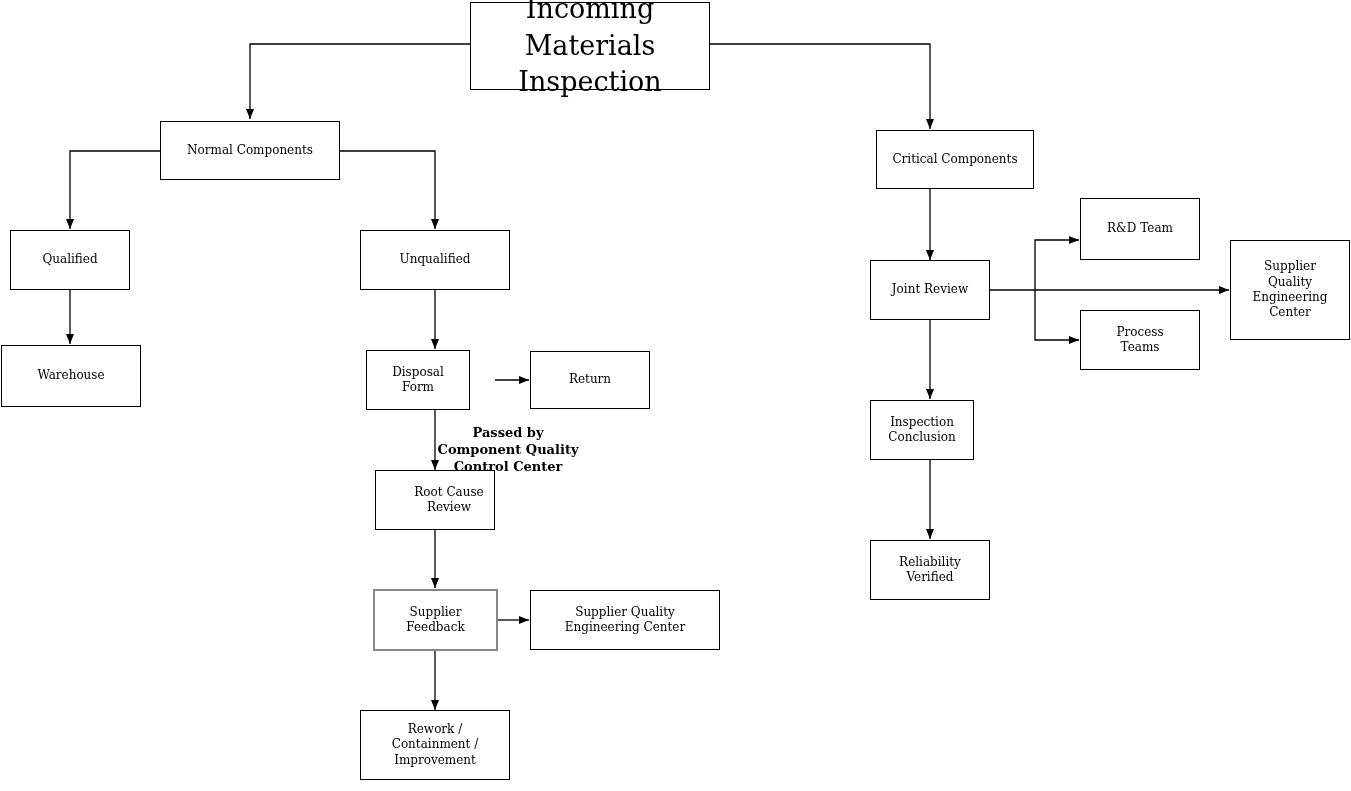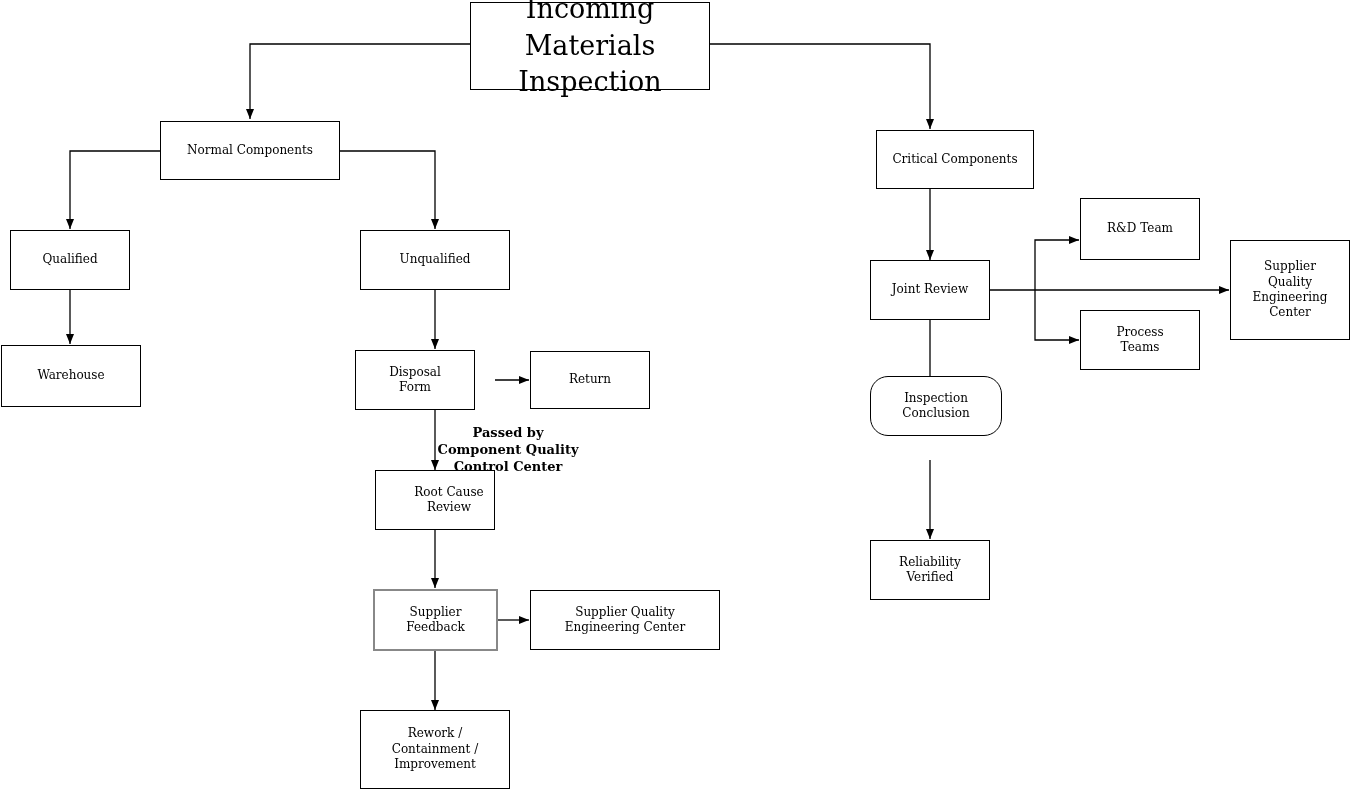--- a/index.html
+++ b/index.html
@@ -95,51 +95,51 @@
   <div class="node" style="left:160px; top:121px; width:180px; height:59px;">Normal Components</div>
 
   <div class="node" style="left:876px; top:130px; width:158px; height:59px;text-align:right;">Critical Components</div>
 
   <div class="node" style="left:10px; top:230px; width:120px; height:60px;">Qualified</div>
 
   <div class="node" style="left:1px; top:345px; width:140px; height:62px;">Warehouse</div>
 
   <div class="node" style="left:360px; top:230px; width:150px; height:60px;">Unqualified</div>
 
-  <div class="node" style="left:355px; top:350px; width:120px; height:60px;">Disposal
+  <div class="node" style="left:366px; top:350px; width:104px; height:60px;">Disposal
 Form</div>
 
   <div class="node" style="left:530px; top:351px; width:120px; height:58px;">Return</div>
 
   <div class="node" style="left:375px; top:470px; width:120px; height:60px;padding-left:28px;">Root Cause
 Review</div>
 
   <div class="node highlight" style="left:373px; top:589px; width:125px; height:62px;">Supplier
 Feedback</div>
 
   <div class="node" style="left:530px; top:590px; width:190px; height:60px;">Supplier Quality
 Engineering Center</div>
 
-  <div class="node" style="left:360px; top:710px; width:150px; height:79px;">Rework /
+  <div class="node" style="left:360px; top:710px; width:150px; height:70px;">Rework /
 Containment /
 Improvement</div>
 
   <div class="node" style="left:870px; top:260px; width:120px; height:60px;">Joint Review</div>
 
   <div class="node" style="left:1080px; top:198px; width:120px; height:62px;">R&amp;D Team</div>
 
   <div class="node" style="left:1080px; top:310px; width:120px; height:60px;">Process
 Teams</div>
 
   <div class="node" style="left:1230px; top:240px; width:120px; height:100px;">Supplier
 Quality
 Engineering
 Center</div>
 
-  <div class="node" style="left:870px; top:376px; width:132px; height:60px;border-radius:18px;">Inspection
+  <div class="node" style="left:870px; top:400px; width:104px; height:60px;">Inspection
 Conclusion</div>
 
   <div class="node" style="left:870px; top:540px; width:120px; height:60px;">Reliability
 Verified</div>
 
 
   <div class="annotation" style="left:428px; top:414px; width:160px;margin-top:11px;">Passed by
 Component Quality
 Control Center</div>
 

